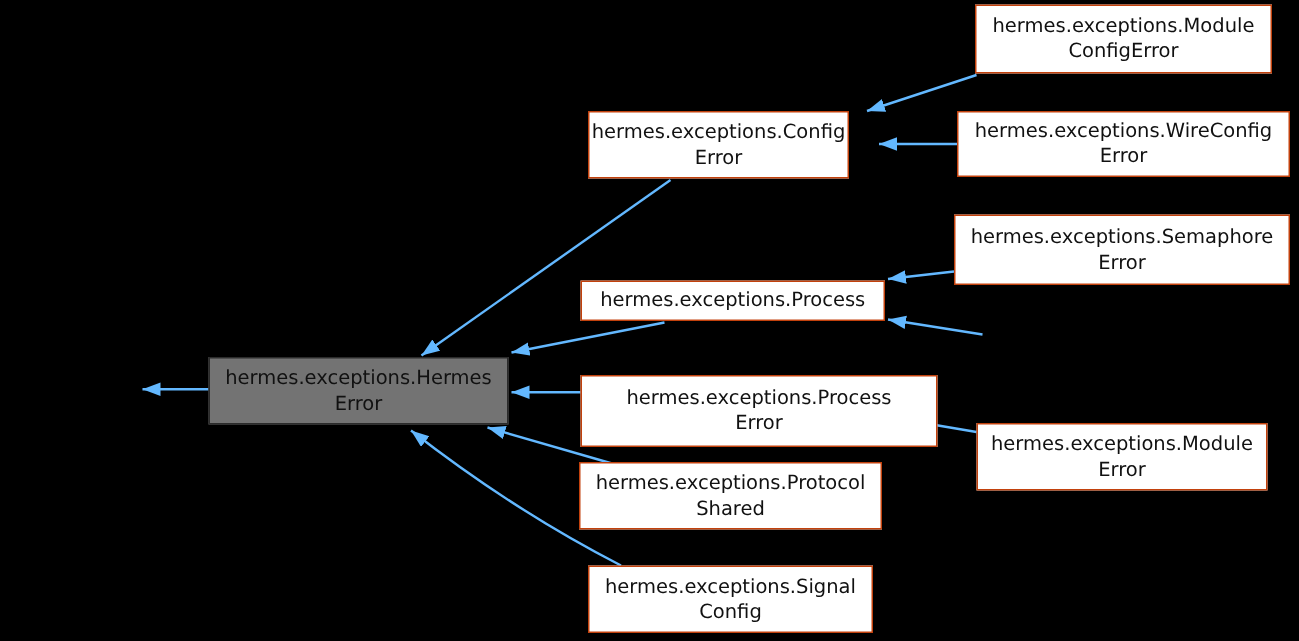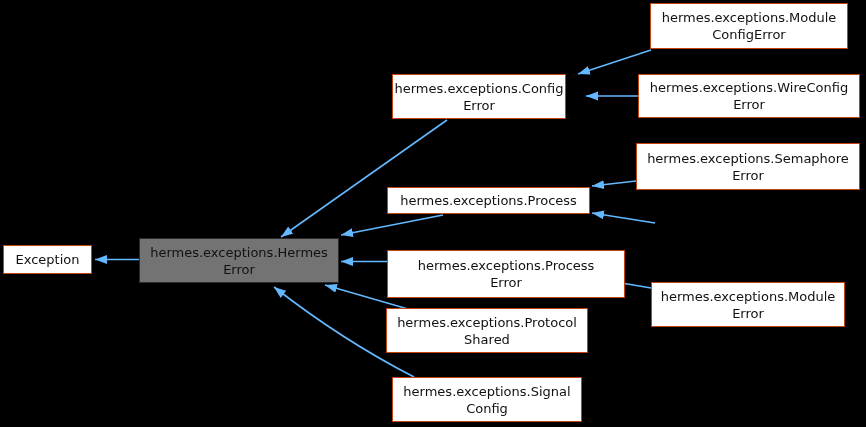--- a/index.html
+++ b/index.html
@@ -81,23 +81,20 @@
     <path class="edge" d="M638,96 L586,96" marker-end="url(#arrow)"></path>
     <path class="edge" d="M443,215 L341,235" marker-end="url(#arrow)"></path>
     <path class="edge" d="M636,181 L592,186" marker-end="url(#arrow)"></path>
     <path class="edge" d="M655,223 L592,213" marker-end="url(#arrow)"></path>
     <path class="edge" d="M387,261.5 L341,261.5" marker-end="url(#arrow)"></path>
     <path class="edge" d="M651,288 L592,278" marker-end="url(#arrow)"></path>
     <path class="edge" d="M408,309 L325,285" marker-end="url(#arrow)"></path>
     <path class="edge" d="M414,377 Q342,340 274,287" marker-end="url(#arrow)"></path>
   </svg>
 
-  <div class="node" id="n-exception">
-    <span class="lbl">Exception</span>
-  </div>
 
   <div class="node highlight" id="n-hermes">
     <span class="lbl">hermes.exceptions.Hermes
 Error</span>
   </div>
 
   <div class="node" id="n-config">
     <span class="lbl">hermes.exceptions.Config
 Error</span>
   </div>

